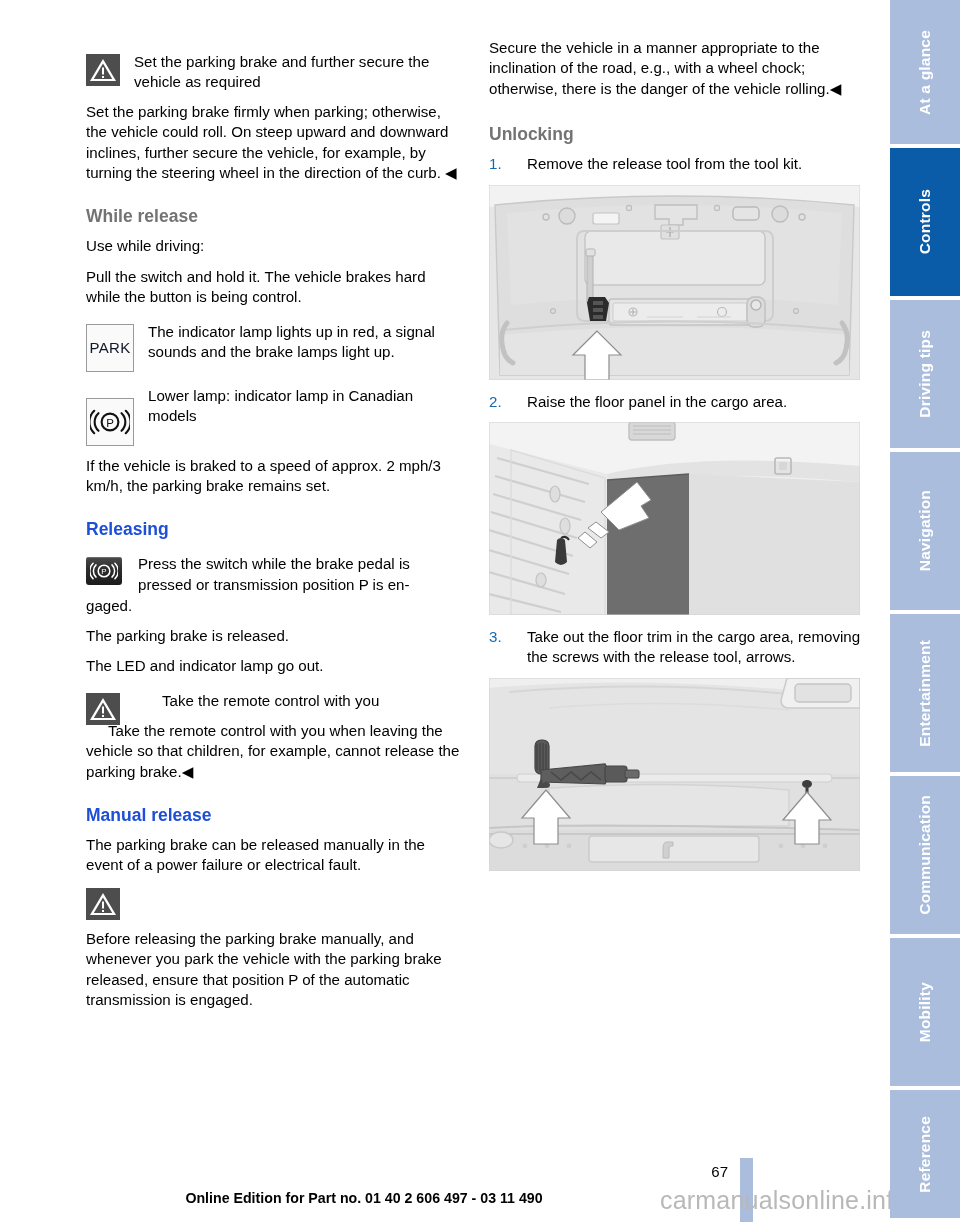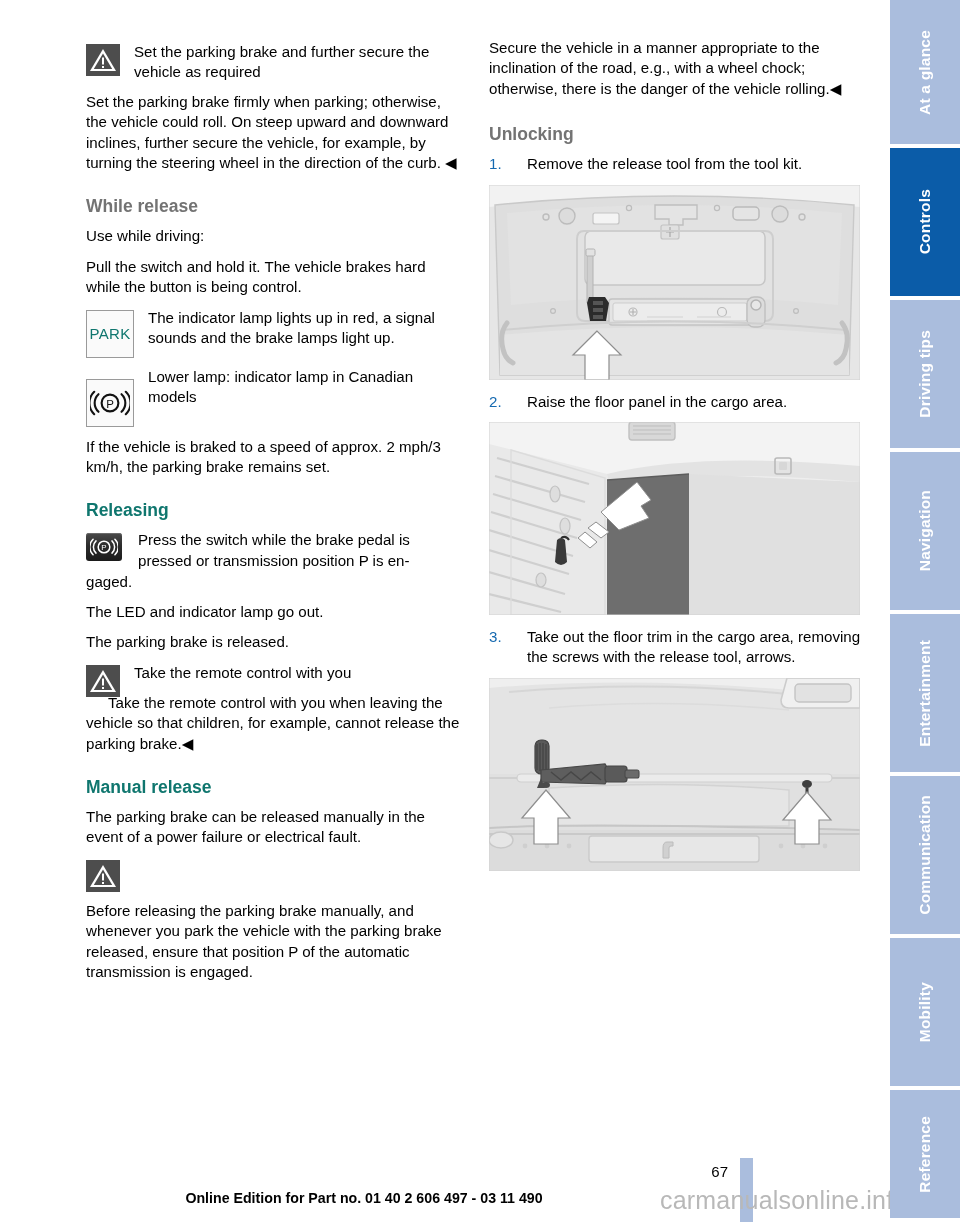--- a/index.html
+++ b/index.html
@@ -41,45 +41,45 @@
   
   .col{position:absolute;top:38px;width:378px;}
   .col-left{left:86px;}
   .col-right{left:489px;}
 
   p{margin:0 0 10px 0;font-size:15.1px;line-height:20.4px;color:#000;}
   p.tight{margin-bottom:9px;}
   h2{
     margin:22px 0 9px 0;
     font-size:17.5px;line-height:22px;
-    font-weight:bold;color:#0f766e;
+    font-weight:bold;color:#1d4ed8;
   }
   h2.muted{color:#737373;}
 
   
   .note{position:relative;min-height:34px;margin:0 0 9px 0;}
   .note .ico{position:absolute;left:0;top:2px;}
   .note .note-body{margin-left:48px;}
-  .note .note-body p{margin:4px 0 3px 0;}
+  .note .note-body p{margin:14px 0 3px 0;}
   .note-cont{margin:0 0 10px 0;}
   .note-cont p{margin:0;}
 
   
   .icon-warn{
     width:34px;height:32px;background:#4d4d4d;
     display:block;position:relative;
   }
   .icon-warn svg{position:absolute;left:3px;top:3px;}
 
   
   .icon-park{
     width:46px;height:46px;background:#fafafa;
     border:1px solid #9a9a9a;
     display:flex;align-items:center;justify-content:center;
-    font-size:15px;color:#0f766e;letter-spacing:.3px;
+    font-size:15px;color:#0f172a;letter-spacing:.3px;
   }
   
   .icon-pbox{
     width:46px;height:46px;background:#fafafa;
     border:1px solid #9a9a9a;
     display:flex;align-items:center;justify-content:center;
   }
   
   .icon-switch{
     width:36px;height:28px;
@@ -198,24 +198,24 @@
             <text x="20" y="17.6" font-family="Liberation Sans, sans-serif" font-size="11.5" fill="#ffffff" text-anchor="middle">P</text>
           </svg>
         </span>
       </span>
       <div class="note-body" style="margin-left:52px;">
         <p>Press the switch while the brake pedal is pressed or transmission position P is en-</p>
       </div>
     </div>
     <p class="tight">gaged.</p>
 
+    <p>The parking brake is released.</p>
     <p>The LED and indicator lamp go out.</p>
-    <p>The parking brake is released.</p>
-
-    <div class="note" style="min-height:30px;margin-bottom:0;">
+
+    <div class="note" style="min-height:30px;margin-bottom:0;padding-left:28px;">
       <span class="ico">
         <span class="icon-warn">
           <svg width="28" height="26" viewBox="0 0 28 26">
             <polygon points="14,2 27,24 1,24" fill="#ffffff"></polygon>
             <polygon points="14,6.5 23.2,22 4.8,22" fill="#4d4d4d"></polygon>
             <rect x="13" y="10.5" width="2" height="7" fill="#ffffff"></rect>
             <rect x="13" y="19" width="2" height="2" fill="#ffffff"></rect>
           </svg>
         </span>
       </span>

